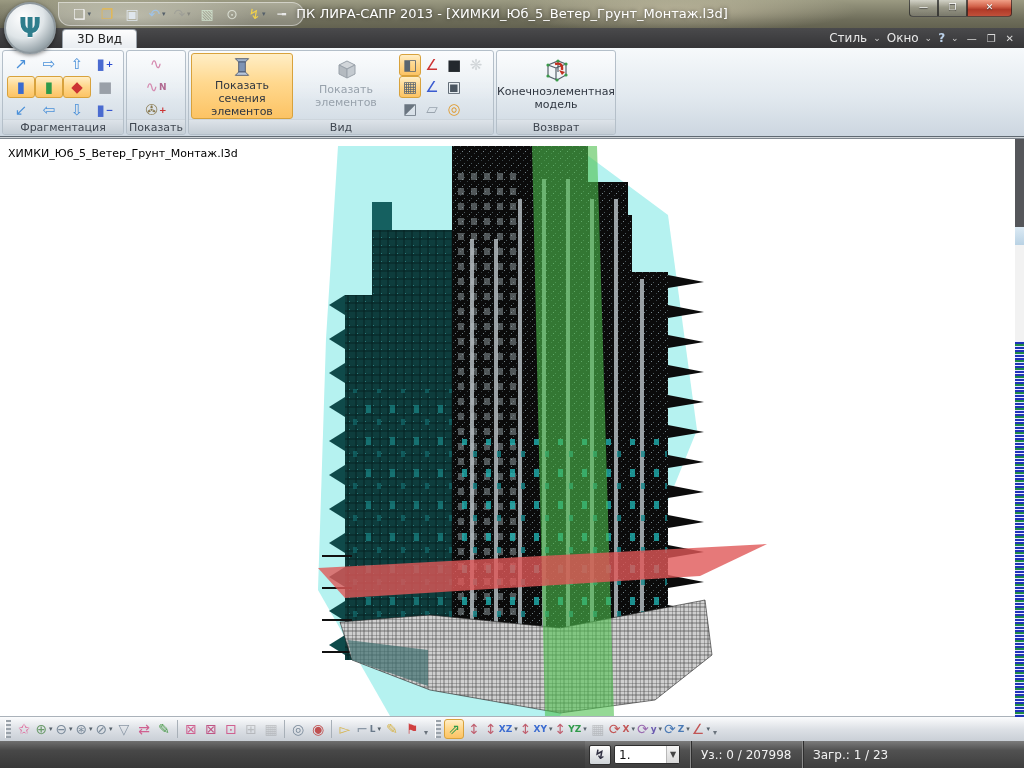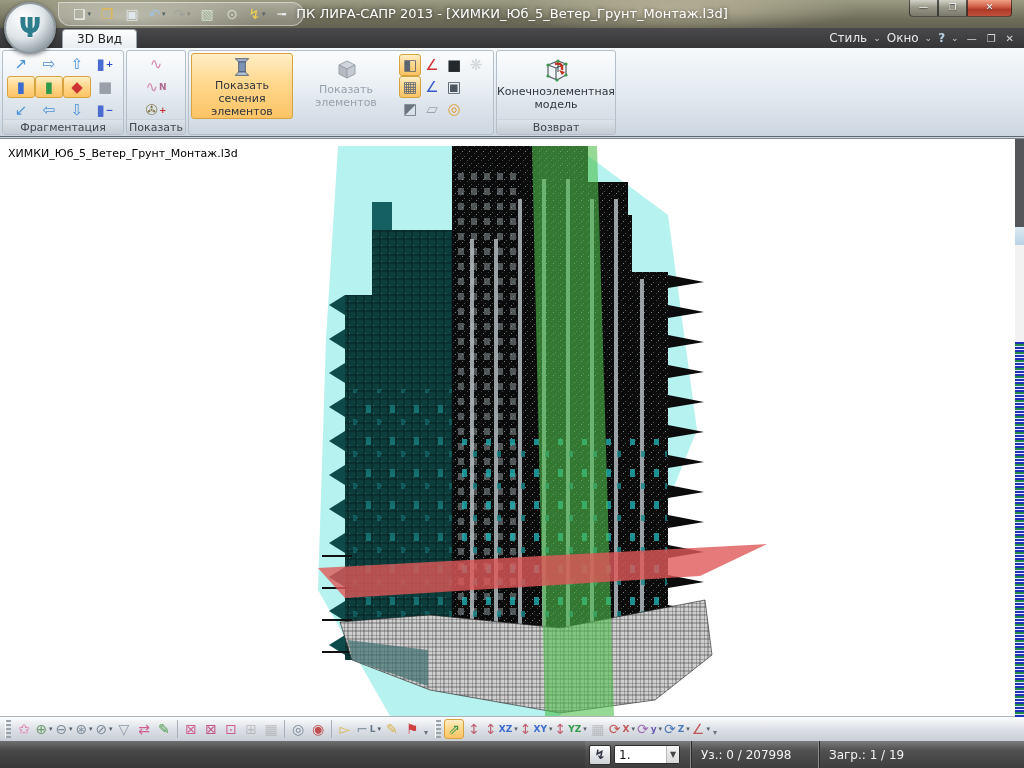--- a/index.html
+++ b/index.html
@@ -116,21 +116,21 @@
   .sb-icon{ width:22px; height:20px; margin-left:4px; border:1px solid #2e2e2e; border-radius:2px;
     background:linear-gradient(#fdfdfd,#cfd4d8); color:#334; font-size:13px; font-weight:bold;
     display:flex; align-items:center; justify-content:center; }
   .sb-combo{ width:66px; height:19px; margin-left:3px; background:#fff; border:1px solid #2e2e2e;
     border-radius:2px; color:#111; display:flex; align-items:center; }
   .sb-combo .val{ flex:1; padding-left:4px; font-size:12px; }
   .sb-combo .arr{ width:13px; text-align:center; font-size:8px; color:#444;
     border-left:1px solid #b8b8b8; background:linear-gradient(#f4f4f4,#d8d8d8); line-height:17px; }
   .sb-seg{ height:100%; display:flex; align-items:center; padding:0 10px; border-left:1px solid #8a8a8a;
     box-shadow:inset 1px 0 0 #2e2e2e; }
-  .sb-seg.nodes{ margin-left:10px; width:128px; }
+  .sb-seg.nodes{ margin-left:10px; width:112px; }
   .sb-seg.elems{ width:134px; }
   .sb-seg.loads{ flex:1; }
 </style>
 </head>
 <body>
 
 <div class="titlebar">
   <div class="qat">
       <span class="icn">
         <span class="g" style="color: rgb(248, 248, 248);">❏</span>
@@ -303,20 +303,21 @@
             </span>
             <span class="icn">
               <span class="g" style="color: rgb(154, 164, 174);">▱</span>
             </span>
             <span class="icn">
               <span class="g" style="color: rgb(224, 154, 46);">◎</span>
             </span>
           </div>
       </div>
     </div>
+    <div class="glabel">Вид</div>
   </div>
 
   <div class="rgroup g-ret">
     <div class="ret-body">
       <div class="bigbtn ret">
         <svg width="30" height="26" viewBox="0 0 30 26">
           <path d="M7 8 L17 4 L25 7 M7 8 L7 19 L16 23 M7 8 L15 11 M17 4 L17 15 M25 7 L25 18 L16 23 M15 11 L25 7 M15 11 L15 22" fill="none" stroke="#55606a" stroke-width="1.2"></path>
           <circle cx="7" cy="8" r="1.6" fill="#3a9a4a"></circle>
             <circle cx="17" cy="4" r="1.6" fill="#3a9a4a"></circle>
           <circle cx="25" cy="7" r="1.6" fill="#3a9a4a"></circle>
@@ -551,14 +552,14 @@
 </div>
 
 <div class="statusbar">
   <div class="sb-left"></div>
   <div class="sb-icon">↯</div>
   <div class="sb-combo">
     <span class="val">1.</span>
     <span class="arr">▼</span>
   </div>
   <div class="sb-seg nodes">Уз.: 0 / 207998</div>
-  <div class="sb-seg loads">Загр.: 1 / 19</div>
+  <div class="sb-seg loads">Загр.: 1 / 23</div>
 </div>
 
 </body></html>

